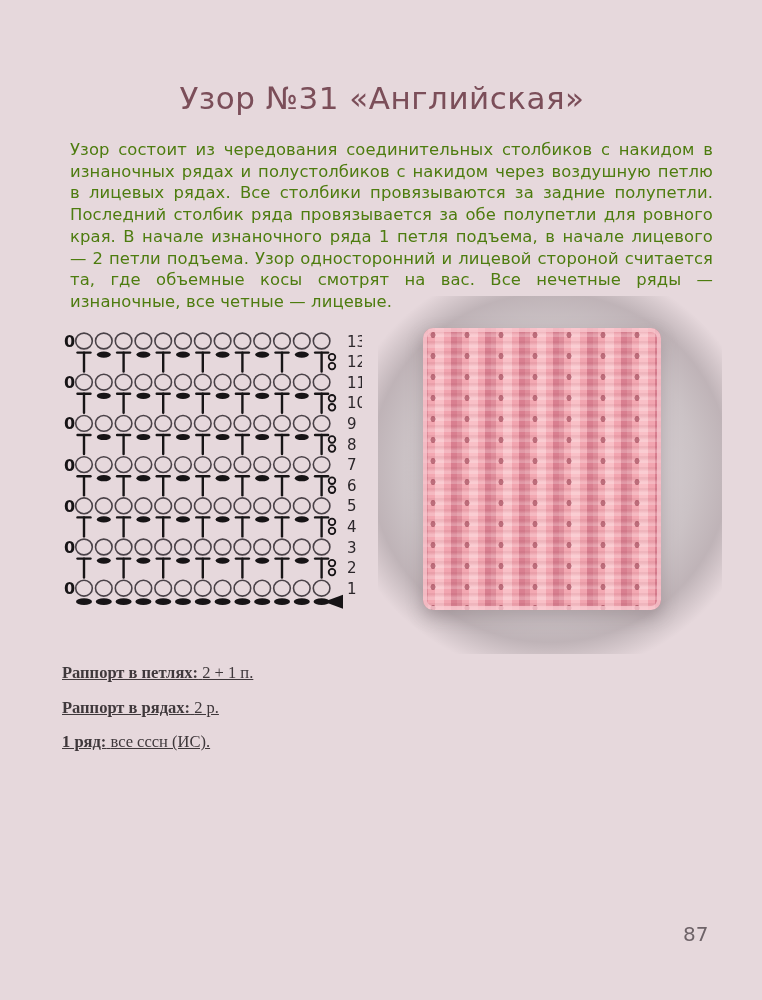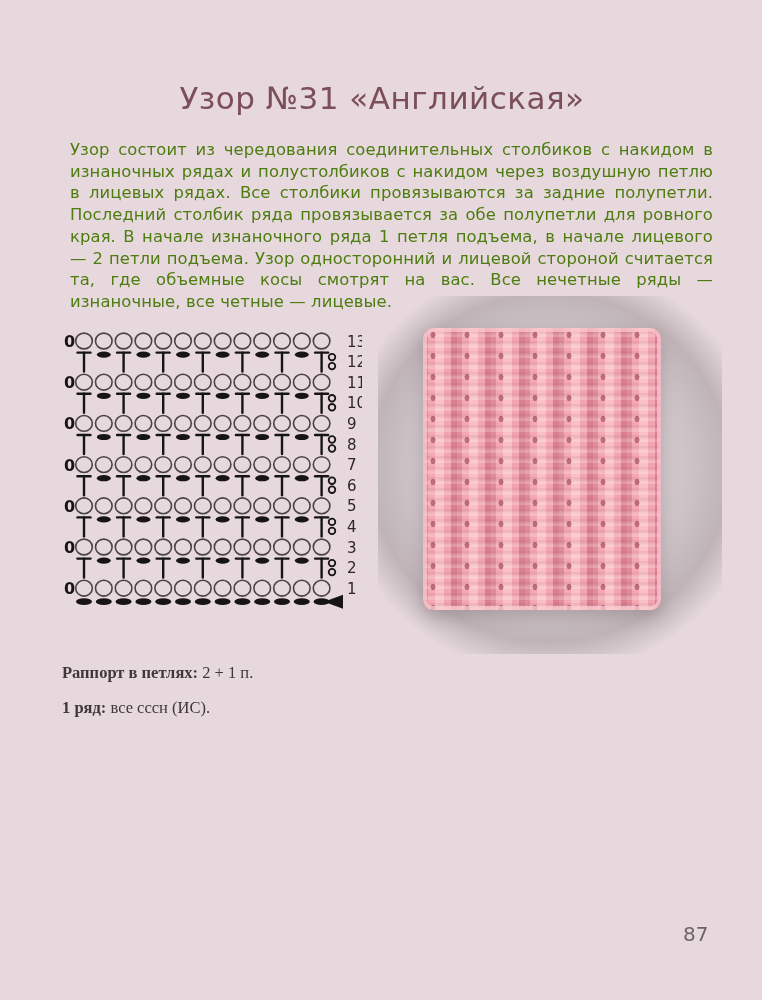--- a/index.html
+++ b/index.html
@@ -36,21 +36,21 @@
             repeating-linear-gradient(90deg,
                #e08d9b 0 5px, #f3a8b2 5px 12px, #f9c0c7 12px 21px,
                #f2a5b0 21px 28px, #d97f90 28px 34px);
           background-size:34px 21px, auto, auto;
           box-shadow:inset 0 0 0 4px rgba(250,201,208,.75),
                      0 6px 16px rgba(110,92,98,.35);}
 
   .instructions{position:absolute;left:62px;top:662px;width:350px;
         font-family:"Liberation Serif","DejaVu Serif",serif;
         font-size:16.5px;line-height:21.5px;color:#3f383b;text-align:justify;}
-  .instructions p{margin:0;}
+  .instructions p{margin:0;text-decoration:underline;}
   .instructions p.gap{margin-bottom:13px;}
   .instructions b{font-weight:bold;}
 
   .pagenum{position:absolute;left:683px;top:922px;font-size:20px;color:#6e6368;}
 </style>
 </head>
 <body>
 
 <div class="page">
 
@@ -347,18 +347,19 @@
         </g>
       </svg>
   </div>
 
   <div class="photo">
     <div class="swatch"></div>
   </div>
 
   <div class="instructions">
     <p class="gap"><b>Раппорт в петлях:</b> <span>2 + 1 п.</span></p>
+    <p class="gap"><b>Раппорт в рядах:</b> <span>2 р.</span></p>
     <p><b>1 ряд:</b> <span>все сссн (ИС).</span></p>
   </div>
 
   <div class="pagenum">87</div>
 
 </div>
 
 </body></html>

